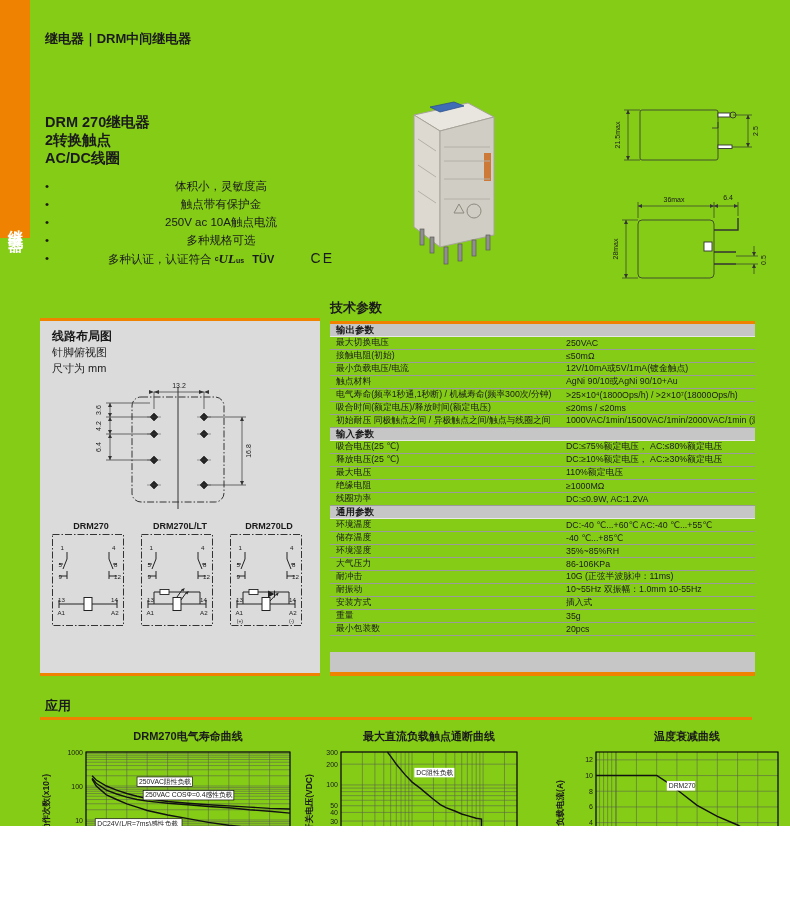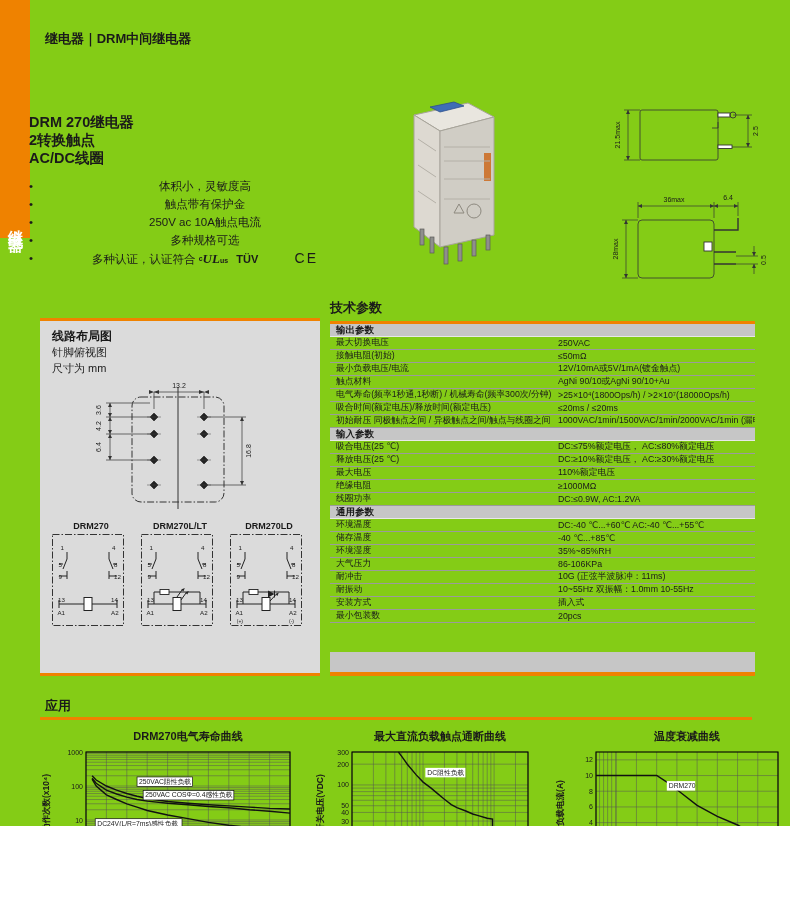--- a/index.html
+++ b/index.html
@@ -6,21 +6,21 @@
   body{font-family:"Liberation Sans","DejaVu Sans",sans-serif;color:#1a1a1a;}
   .page{position:relative;width:790px;height:826px;background:#84cc16;overflow:hidden;}
 
   
   .sidebar-tab{position:absolute;left:0;top:0;width:30px;height:238px;background:#EF8200;
     display:flex;align-items:flex-end;justify-content:center;padding-bottom:8px;box-sizing:border-box;}
   .vtext{writing-mode:vertical-rl;color:#fff;font-weight:bold;font-size:15px;letter-spacing:4px;}
 
   .breadcrumb{position:absolute;left:45px;top:30px;font-size:13px;font-weight:bold;}
 
-  .left-col{position:absolute;left:29px;top:113px;width:340px;}
+  .left-col{position:absolute;left:45px;top:113px;width:340px;}
   .ptitle{font-size:14.5px;font-weight:bold;line-height:18px;}
   ul.bullets{list-style:none;margin:10px 0 0 0;padding:0;}
   ul.bullets li{font-size:11.5px;line-height:18px;padding-left:12px;position:relative;text-align:center;}
   ul.bullets li::before{content:"•";position:absolute;left:0;top:0;}
   .ul-mark{font-weight:bold;}
   .ul-c{font-size:7px;vertical-align:2px;}
   .ul-core{font-size:13px;font-style:italic;font-family:"Liberation Serif","DejaVu Serif",serif;}
   .ul-us{font-size:7px;}
   .tuv{font-weight:bold;font-size:11px;margin-left:5px;}
   .ce{font-weight:normal;font-size:14px;letter-spacing:2px;margin-left:5px;padding-left:28px;}
@@ -39,31 +39,31 @@
   .schematics{position:absolute;left:8px;top:200px;width:264px;display:flex;gap:9px;justify-content:center;}
   .schem{width:80px;}
   .schem-title{text-align:center;font-size:9px;font-weight:bold;margin-bottom:2px;}
 
   
   .specs{position:absolute;left:330px;top:299px;width:425px;}
   .specs-title{font-size:13px;font-weight:bold;margin-bottom:4px;}
   .orange-rule{height:3px;background:#EF8200;}
   .spec-section-header{background:#C6C6C6;font-weight:bold;font-size:9.5px;height:12px;line-height:12px;
     padding:0 6px;border-bottom:1px solid #e8e8e8;}
-  .spec-row{display:flex;border-bottom:1px solid #9b9b9b;height:12px;align-items:center;font-size:8.8px;}
+  .spec-row{display:flex;border-bottom:1px solid #9b9b9b;height:12px;align-items:center;font-size:8.8px;gap:8px;}
   .spec-label{width:222px;flex:none;padding-left:6px;white-space:nowrap;overflow:hidden;}
   .spec-value{flex:1;white-space:nowrap;overflow:hidden;}
   .gray-strip{position:absolute;left:330px;top:652px;width:425px;height:20px;background:#C6C6C6;}
   .orange-bottom{position:absolute;left:330px;top:672px;width:425px;height:4px;background:#EF8200;}
 
   
   .apps-head{position:absolute;left:45px;top:697px;font-size:13px;font-weight:bold;}
   .apps-rule{position:absolute;left:40px;top:717px;width:712px;height:3px;background:#EF8200;}
   .chart{position:absolute;top:726px;}
-  .chart-0{left:38px;} .chart-1{left:312px;text-align:right;} .chart-2{left:552px;}
+  .chart-0{left:38px;} .chart-1{left:301px;text-align:right;} .chart-2{left:552px;}
 
   svg text{fill:#1a1a1a;}
   .dashdot{stroke:#333;stroke-width:1;stroke-dasharray:7 2 1.5 2;fill:none;}
   .thin{stroke:#333;stroke-width:0.8;fill:none;}
   .dimline{stroke:#333;stroke-width:0.7;fill:none;}
   .dimtext{font-size:7px;}
 </style>
 </head>
 <body>
 
@@ -364,20 +364,24 @@
           <span class="spec-label">耐冲击</span>
           <span class="spec-value">10G (正弦半波脉冲：11ms)</span>
         </div>
         <div class="spec-row">
           <span class="spec-label">耐振动</span>
           <span class="spec-value">10~55Hz 双振幅：1.0mm 10-55Hz</span>
         </div>
         <div class="spec-row">
           <span class="spec-label">安装方式</span>
           <span class="spec-value">插入式</span>
+        </div>
+        <div class="spec-row">
+          <span class="spec-label">重量</span>
+          <span class="spec-value">35g</span>
         </div>
         <div class="spec-row">
           <span class="spec-label">最小包装数</span>
           <span class="spec-value">20pcs</span>
         </div>
       </div>
   </div>
   <div class="gray-strip"></div>
   <div class="orange-bottom"></div>
 

